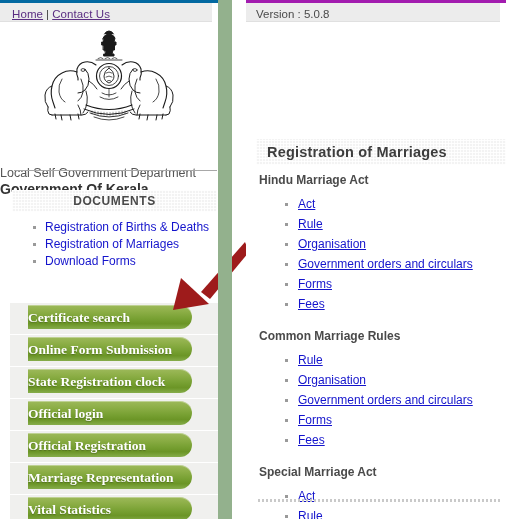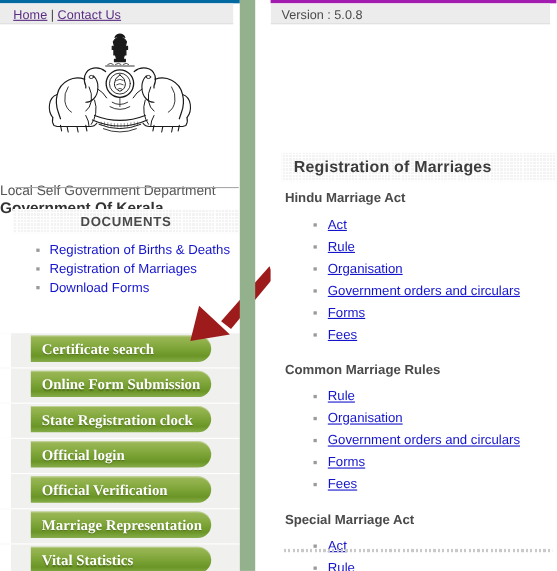--- a/index.html
+++ b/index.html
@@ -207,21 +207,20 @@
         #8cae46 28%,
         #77a032 58%,
         #6b9526 78%,
         #86ad4a 100%);
     box-shadow: inset 0 1px 0 rgba(255,255,255,0.35);
     color: #ffffff;
     font-family: "Liberation Serif", "DejaVu Serif", serif;
     font-weight: bold;
     font-size: 13.5px;
     line-height: 26px;
-    padding-left: 10px;
     white-space: nowrap;
     overflow: hidden;
     text-shadow: 0 1px 1px rgba(0,0,0,0.25);
     cursor: pointer;
   }
 
   
   #annotation-arrow {
     position: absolute;
     left: 165px;
@@ -437,21 +436,21 @@
       <div class="btn-row">
         <div class="green-btn">Online Form Submission</div>
       </div>
       <div class="btn-row">
         <div class="green-btn">State Registration clock</div>
       </div>
       <div class="btn-row">
         <div class="green-btn">Official login</div>
       </div>
       <div class="btn-row">
-        <div class="green-btn">Official Verification</div>
+        <div class="green-btn">Official Registration</div>
       </div>
       <div class="btn-row">
         <div class="green-btn">Marriage Representation</div>
       </div>
       <div class="btn-row">
         <div class="green-btn">Vital Statistics</div>
       </div>
     </div>
 
   </div>

